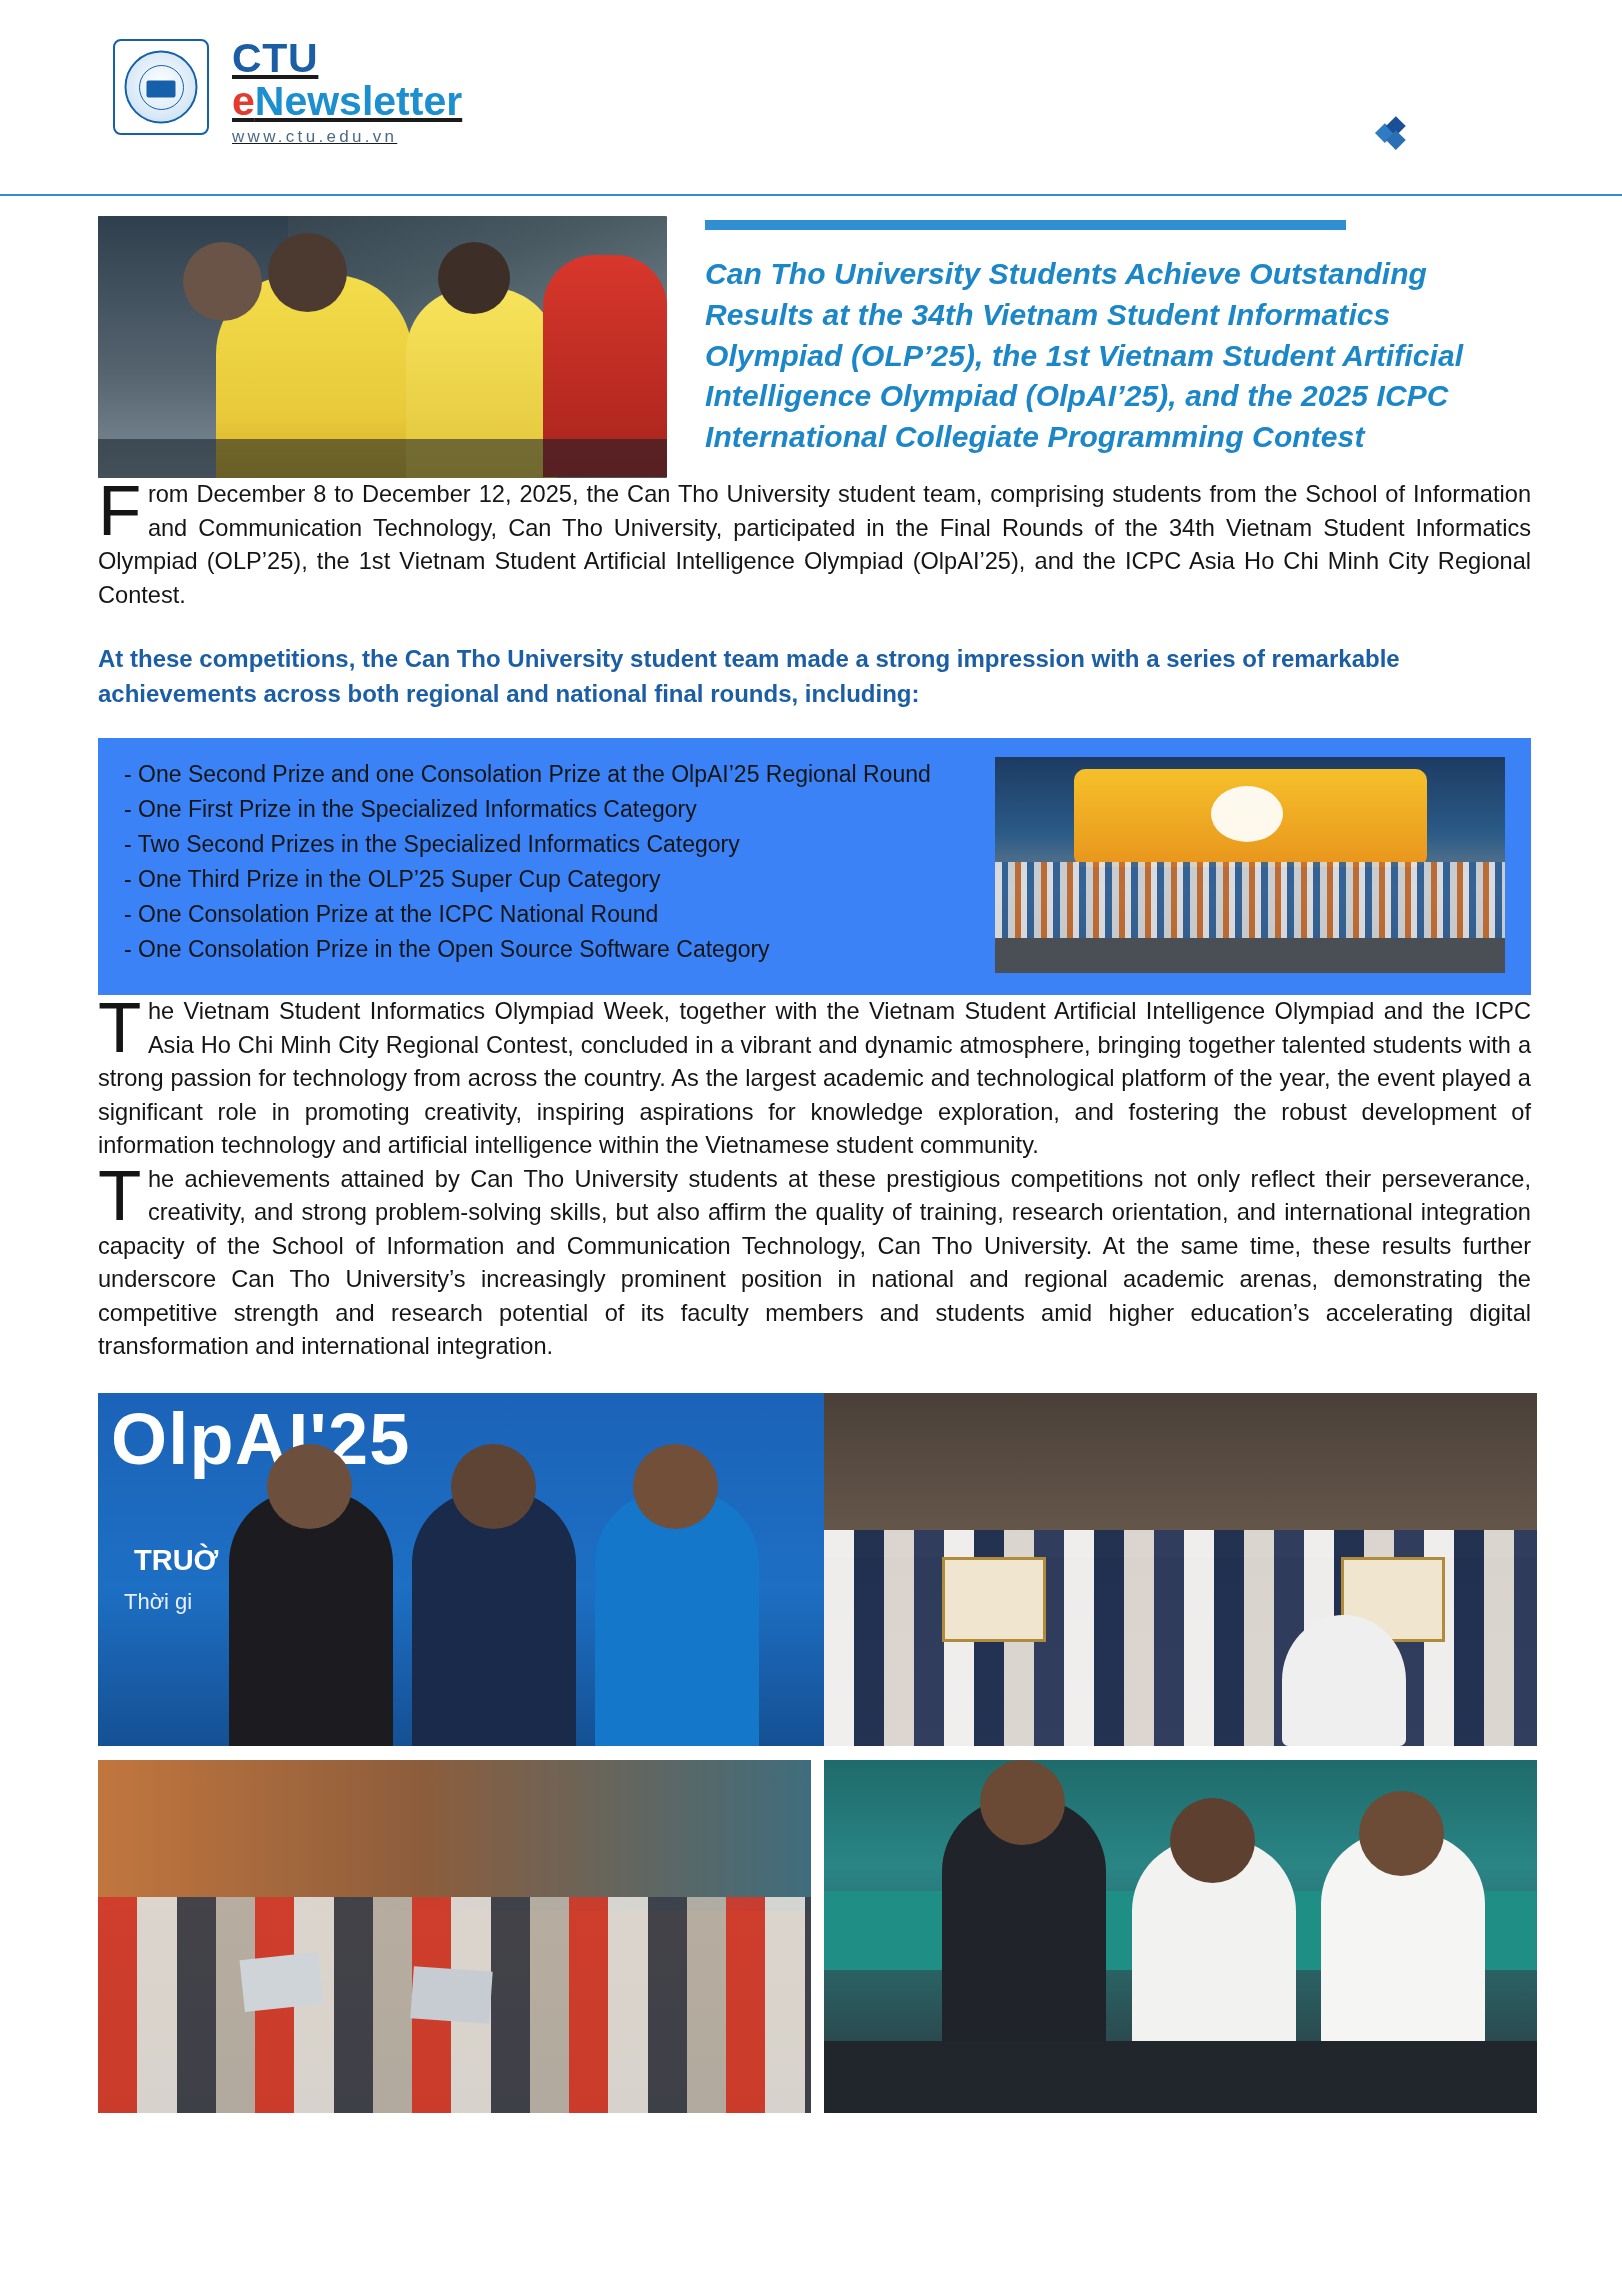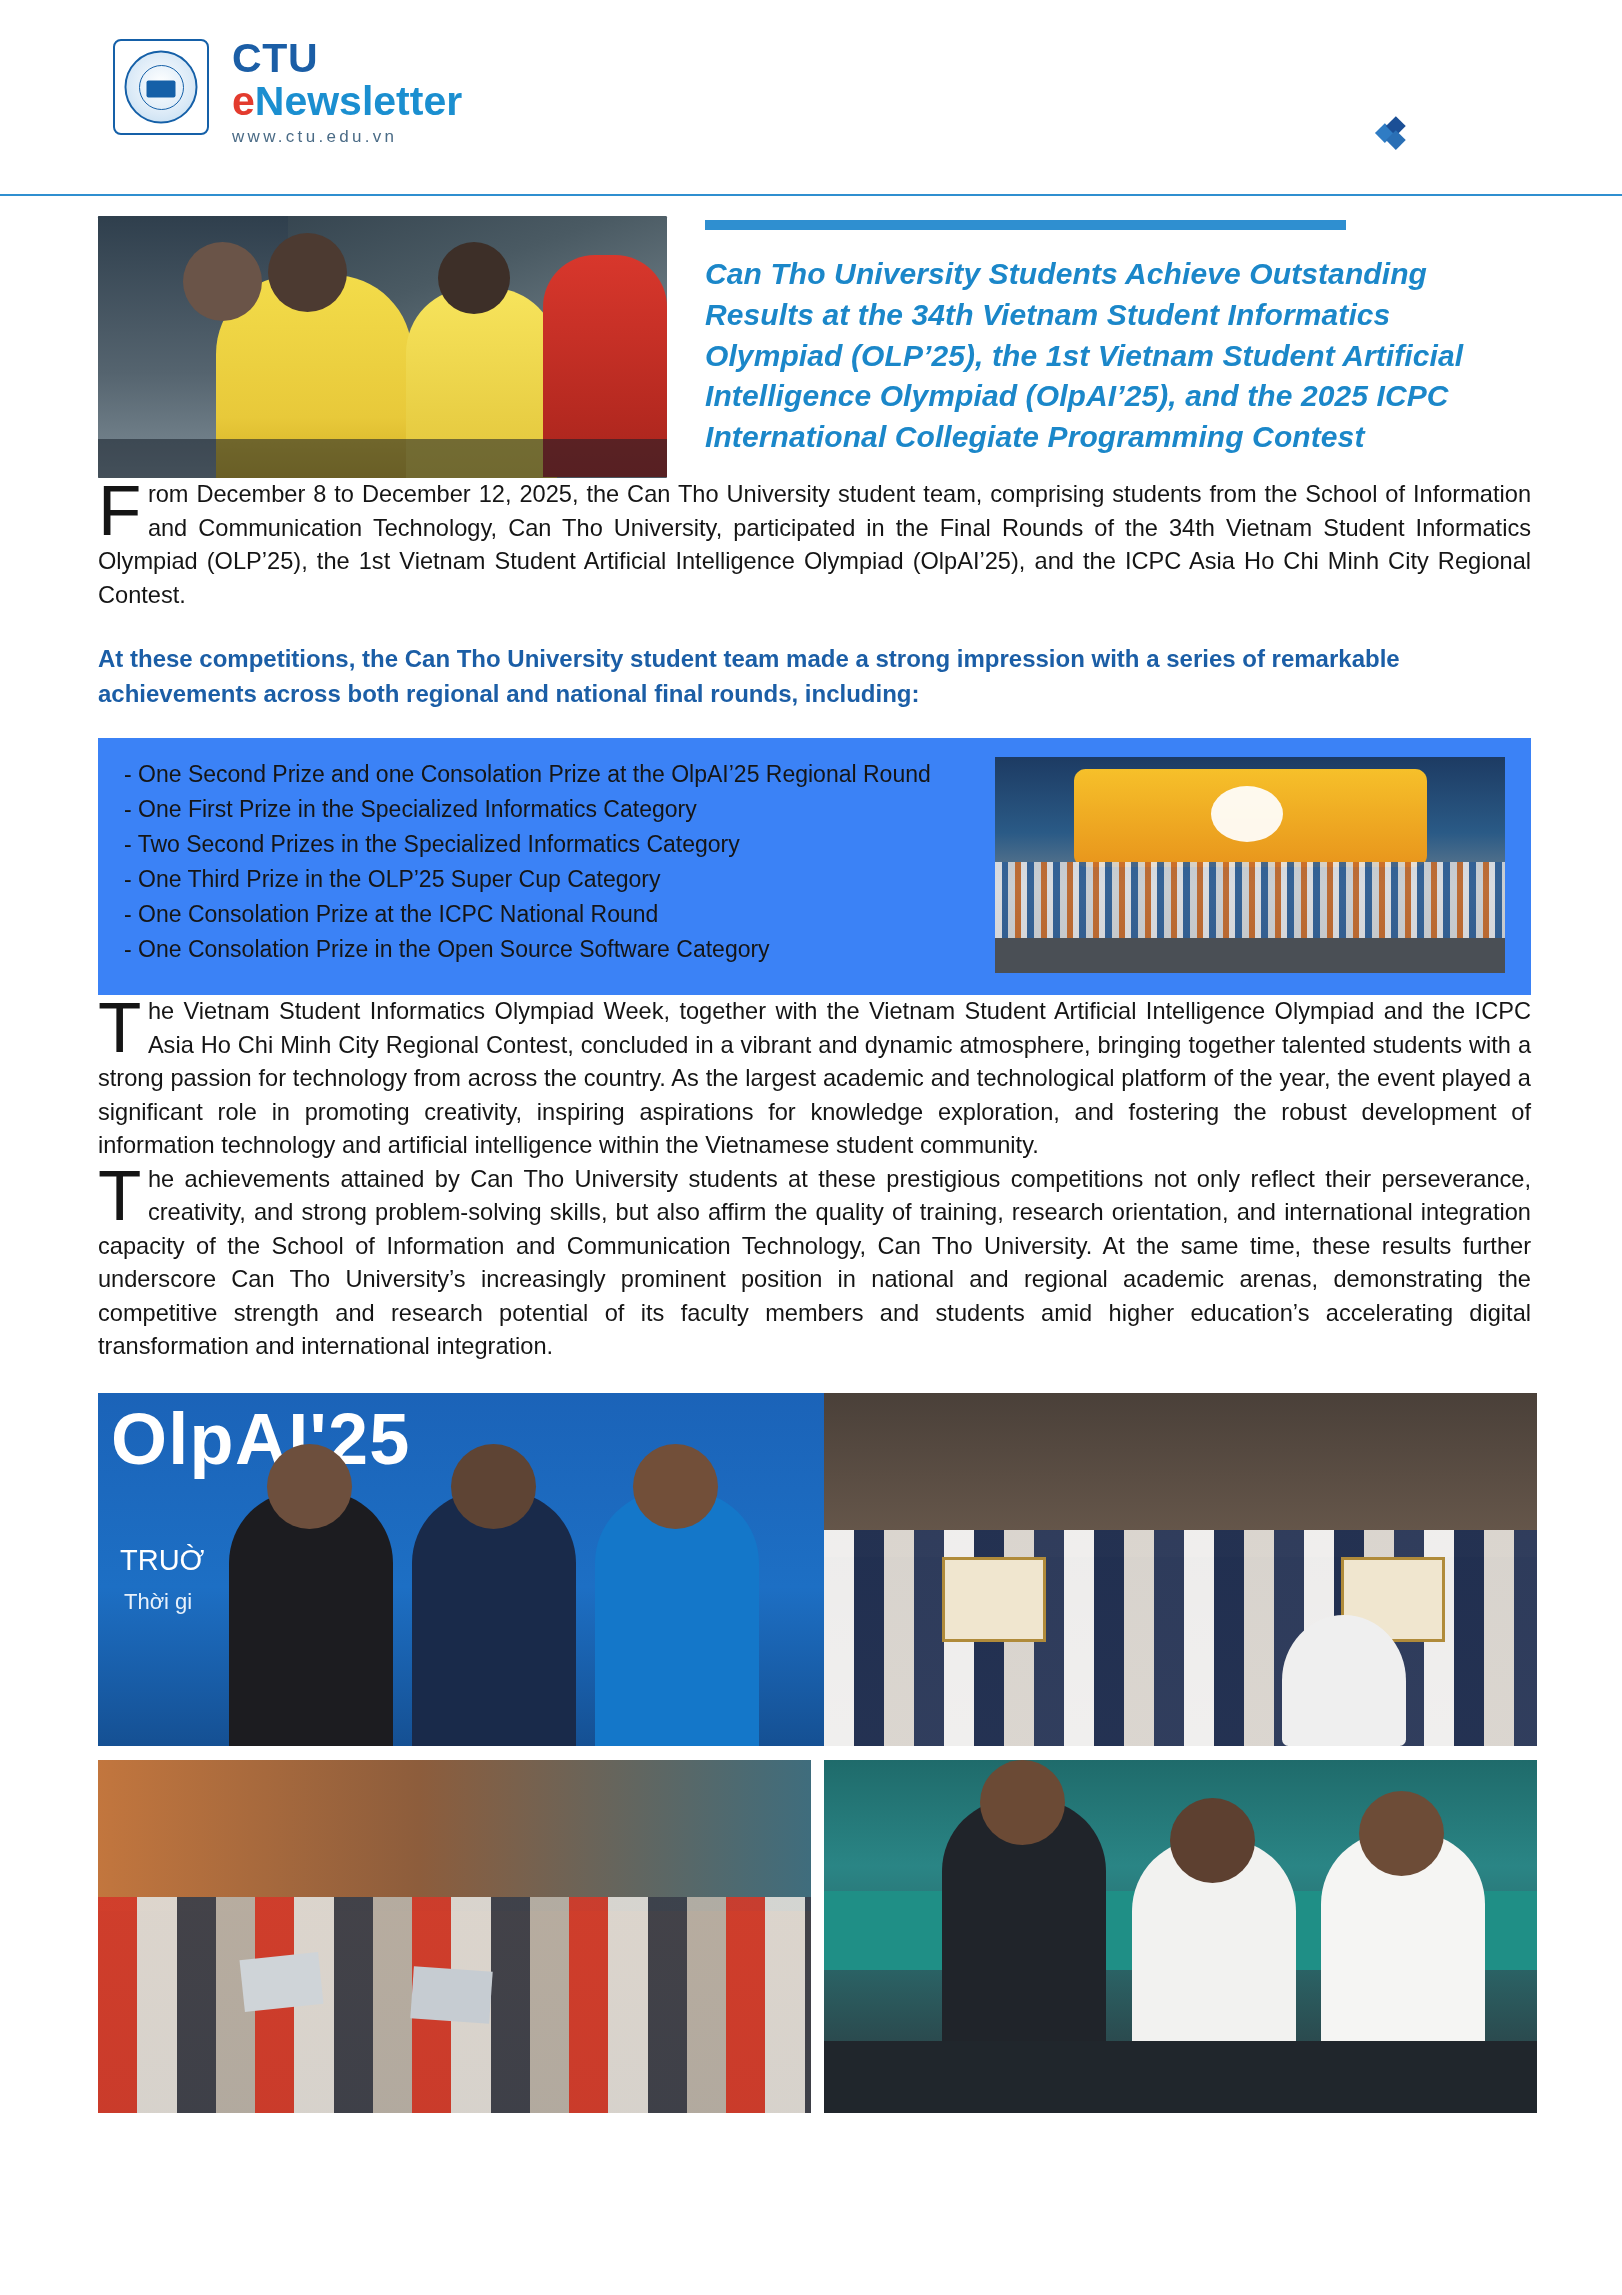--- a/index.html
+++ b/index.html
@@ -67,20 +67,21 @@
     transform: translate(-50%, -50%);
     width: 29px;
     height: 17px;
     background: #1560a8;
     border-radius: 2px;
   }
   .brand {
     position: absolute;
     left: 232px;
     top: 38px;
+    text-decoration: underline;
   }
   .brand-line1 {
     font-size: 41px;
     font-weight: bold;
     color: #1b5ea6;
     letter-spacing: 0.7px;
     line-height: 1.02;
   }
   .brand-line2 {
     font-size: 41px;
@@ -299,22 +300,22 @@
     overflow: hidden;
   }
   
   .g1 { background: linear-gradient(180deg,#1b63b8 0%, #1d6fc4 55%, #155093 100%); padding-left: 42px; }
   .g1 .txt {
     position: absolute; left: 13px; top: 5.2px;
     font-size: 72px; font-weight: bold; color: #ffffff; letter-spacing: 1.3px;
     white-space: nowrap;
   }
   .g1 .sub {
-    position: absolute; left: 22px; top: 151px;
-    font-size: 29px; font-weight: normal; color: #ffffff;
+    position: absolute; left: 36px; top: 151px;
+    font-size: 29px; font-weight: bold; color: #ffffff;
   }
   .g1 .sub2 {
     position: absolute; left: 26px; top: 196px;
     font-size: 22px; color: #e8f1fb;
   }
   .g1 .p1 { position:absolute; left:131px; top:98px; width:164px; height:255px; background:#1c1c20; border-radius:72px 72px 0 0;}
   .g1 .p2 { position:absolute; left:314px; top:98px; width:164px; height:255px; background:#192a4a; border-radius:72px 72px 0 0;}
   .g1 .p3 { position:absolute; left:497px; top:98px; width:164px; height:255px; background:#1477c9; border-radius:72px 72px 0 0;}
   .g1 .h1 { position:absolute; left:169px; top:51px; width:85px; height:85px; border-radius:50%; background:#6d4f3d;}
   .g1 .h2 { position:absolute; left:353px; top:51px; width:85px; height:85px; border-radius:50%; background:#5e4434;}

